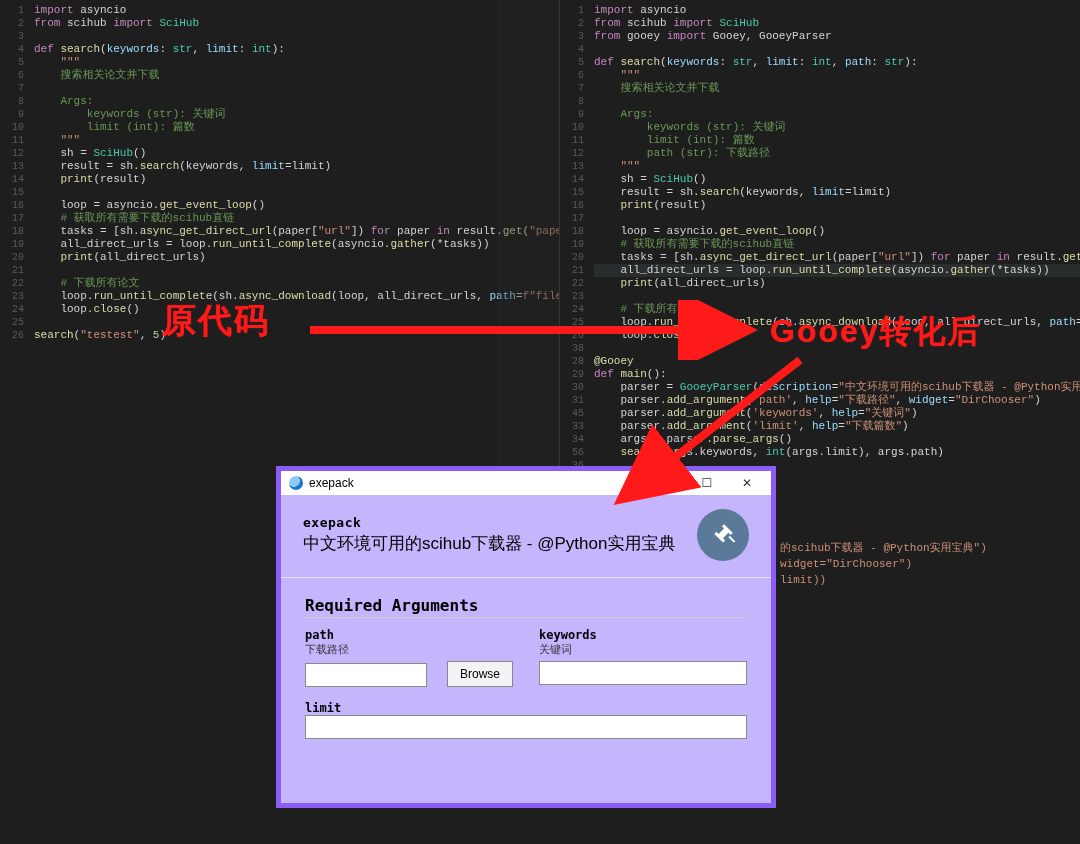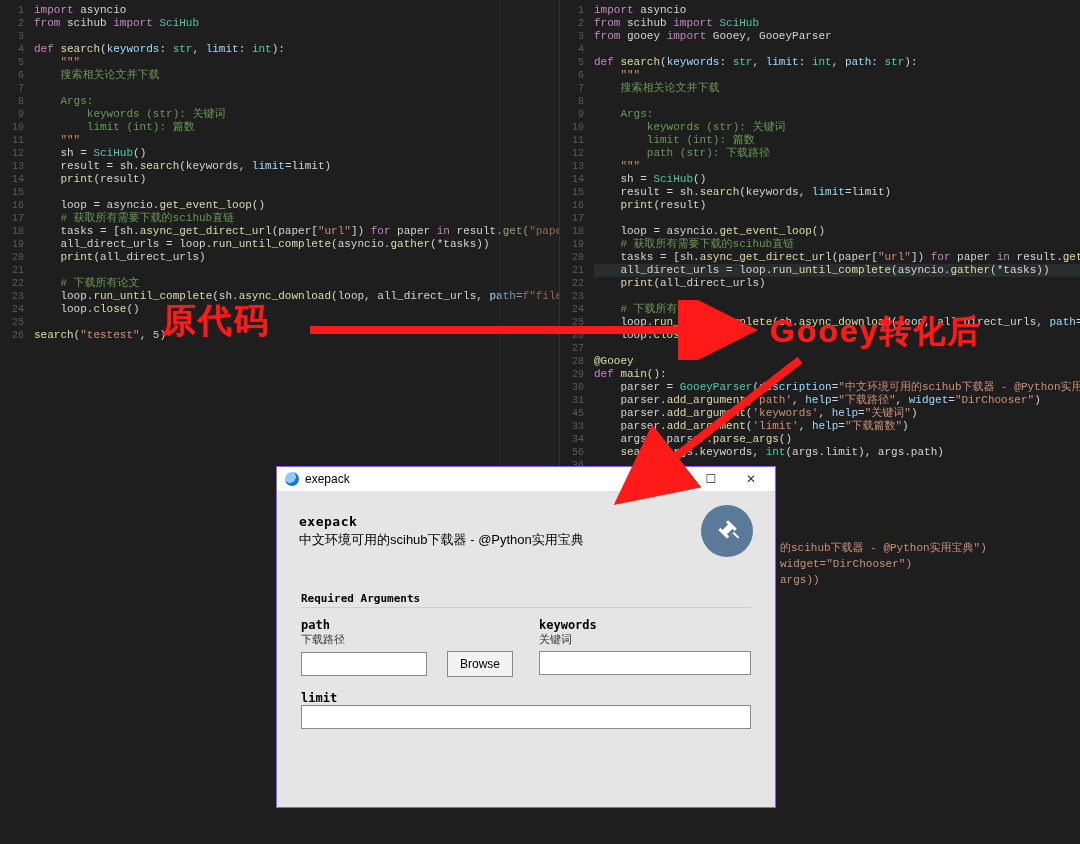--- a/index.html
+++ b/index.html
@@ -24,42 +24,42 @@
   .num { color: #b5cea8; }
   .cm  { color: #6a9955; }
   .op  { color: #d4d4d4; }
   .par { color: #9cdcfe; }     
   .mod { color: #4ec9b0; }
 
   
   .hl { background: #2a2d2e; display: inline-block; width: 100%; }
 
   
-  .gooey-win { position: absolute; left: 276px; top: 466px; width: 500px; height: 342px; background: #e5e5e5; border: 1px solid #8b5cf6; font-family: "Segoe UI", Tahoma, sans-serif; color: #000; }
+  .gooey-win { position: absolute; left: 276px; top: 466px; width: 500px; height: 342px; background: #c4b5fd; border: 5px solid #8b5cf6; font-family: "Segoe UI", Tahoma, sans-serif; color: #000; }
   .titlebar { height: 24px; display: flex; align-items: center; padding: 0 4px 0 8px; background: #fff; }
   .app-icon { width: 14px; height: 14px; margin-right: 6px; position: relative; }
   .app-icon::before { content: ''; position: absolute; inset: 0; border-radius: 50%; background: radial-gradient(circle at 35% 35%, #8ecaf4 0 45%, #1976d2 46% 100%); }
   .title-txt { font-size: 12px; flex: 0 0 auto; }
   .title-spacer { flex: 1; }
   .winbtn { width: 40px; height: 22px; display: flex; align-items: center; justify-content: center; font-size: 12px; color: #333; }
 
   .gooey-header { padding: 14px 22px 16px; display: flex; align-items: center; border-bottom: 1px solid #e5e5e5; }
   .gooey-header h1 { font-size: 13px; font-weight: 700; font-family: Consolas, monospace; letter-spacing: .5px; }
-  .gooey-header p { font-size: 13px; font-family: "Microsoft YaHei", sans-serif; margin-top: 2px; }
+  .gooey-header p { font-size: 17px; font-family: "Microsoft YaHei", sans-serif; margin-top: 2px; }
   .gooey-badge { margin-left: auto; width: 52px; height: 52px; border-radius: 50%; background: #5b7a99; display: flex; align-items: center; justify-content: center; }
   .gooey-badge svg { width: 26px; height: 26px; fill: #fff; }
 
   .gooey-body { padding: 18px 24px; }
-  .section-title { font-family: Consolas, monospace; font-weight: 700; font-size: 11px; margin-bottom: 2px; }
+  .section-title { font-family: Consolas, monospace; font-weight: 700; font-size: 16px; margin-bottom: 2px; }
   .rule { height: 1px; background: #cfcfcf; margin-bottom: 10px; }
   .row { display: flex; gap: 26px; margin-bottom: 14px; }
   .field { flex: 1; }
   .field label { display: block; font-family: Consolas, monospace; font-weight: 700; font-size: 12px; }
   .field .desc { font-size: 11px; font-family: "Microsoft YaHei", sans-serif; color: #333; margin-bottom: 4px; }
-  .field .inrow { display: flex; gap: 20px; align-items: center; }
+  .field .inrow { display: flex; gap: 20px; align-items: flex-end; }
   .field input[type=text] { width: 100%; height: 24px; border: 1px solid #8a8a8a; padding: 0 4px; font-size: 12px; }
   .browse-btn { height: 26px; padding: 0 12px; border: 1px solid #888; background: #f3f3f3; font-size: 12px; font-family: "Segoe UI", sans-serif; }
 
   
   .label-cn { position: absolute; font-family: "Microsoft YaHei", SimHei, sans-serif; font-size: 34px; font-weight: 800; color: #ff1a1a; letter-spacing: 2px; text-shadow: 0 0 1px #ff1a1a; }
   .label-left  { left: 162px; top: 298px; }
   .label-right { left: 770px; top: 310px; font-size: 32px; }
   .arrow { position: absolute; pointer-events: none; }
 
   
@@ -125,39 +125,39 @@
         <div>17</div>
         <div>18</div>
         <div>19</div>
         <div>20</div>
         <div>21</div>
         <div>22</div>
         <div>23</div>
         <div>24</div>
         <div>25</div>
         <div>26</div>
-        <div>27</div>
+        <div>38</div>
         <div>28</div>
         <div>29</div>
         <div>30</div>
         <div>31</div>
         <div>45</div>
         <div>33</div>
         <div>34</div>
         <div>56</div>
         <div>36</div>
         <div>37</div>
       </div>
     <div class="code" id="code-right"><div class="ln"><span class="kw">import</span><span class="op"> asyncio</span></div><div class="ln"><span class="kw">from</span><span class="op"> scihub </span><span class="kw">import</span><span class="mod"> SciHub</span></div><div class="ln"><span class="kw">from</span><span class="op"> gooey </span><span class="kw">import</span><span class="op"> Gooey, GooeyParser</span></div><div class="ln"><span class="op"></span></div><div class="ln"><span class="kw">def </span><span class="fn">search</span><span class="op">(</span><span class="par">keywords</span><span class="op">: </span><span class="ty">str</span><span class="op">, </span><span class="par">limit</span><span class="op">: </span><span class="ty">int</span><span class="op">, </span><span class="par">path</span><span class="op">: </span><span class="ty">str</span><span class="op">):</span></div><div class="ln"><span class="op">    </span><span class="str">"""</span></div><div class="ln"><span class="op">    </span><span class="cm">搜索相关论文并下载</span></div><div class="ln"><span class="op"></span></div><div class="ln"><span class="op">    </span><span class="cm">Args:</span></div><div class="ln"><span class="op">        </span><span class="cm">keywords (str): 关键词</span></div><div class="ln"><span class="op">        </span><span class="cm">limit (int): 篇数</span></div><div class="ln"><span class="op">        </span><span class="cm">path (str): 下载路径</span></div><div class="ln"><span class="op">    </span><span class="str">"""</span></div><div class="ln"><span class="op">    sh = </span><span class="ty">SciHub</span><span class="op">()</span></div><div class="ln"><span class="op">    result = sh.</span><span class="fn">search</span><span class="op">(keywords, </span><span class="par">limit</span><span class="op">=limit)</span></div><div class="ln"><span class="op">    </span><span class="fn">print</span><span class="op">(result)</span></div><div class="ln"><span class="op"></span></div><div class="ln"><span class="op">    loop = asyncio.</span><span class="fn">get_event_loop</span><span class="op">()</span></div><div class="ln"><span class="op">    </span><span class="cm"># 获取所有需要下载的scihub直链</span></div><div class="ln"><span class="op">    tasks = [sh.</span><span class="fn">async_get_direct_url</span><span class="op">(paper[</span><span class="str">"url"</span><span class="op">]) </span><span class="kw">for</span><span class="op"> paper </span><span class="kw">in</span><span class="op"> result.</span><span class="fn">get</span></div><div class="ln hl"><span class="op">    all_direct_urls = loop.</span><span class="fn">run_until_complete</span><span class="op">(asyncio.</span><span class="fn">gather</span><span class="op">(*tasks))</span></div><div class="ln"><span class="op">    </span><span class="fn">print</span><span class="op">(all_direct_urls)</span></div><div class="ln"><span class="op"></span></div><div class="ln"><span class="op">    </span><span class="cm"># 下载所有论文</span></div><div class="ln"><span class="op">    loop.</span><span class="fn">run_until_complete</span><span class="op">(sh.</span><span class="fn">async_download</span><span class="op">(loop, all_direct_urls, </span><span class="par">path</span><span class="op">=path))</span></div><div class="ln"><span class="op">    loop.</span><span class="fn">close</span><span class="op">()</span></div><div class="ln"><span class="op"></span></div><div class="ln"><span class="fn">@Gooey</span><span class="op"></span></div><div class="ln"><span class="kw">def </span><span class="fn">main</span><span class="op">():</span></div><div class="ln"><span class="op">    parser = </span><span class="ty">GooeyParser</span><span class="op">(</span><span class="par">description</span><span class="op">=</span><span class="str">"中文环境可用的scihub下载器 - @Python实用宝典"</span></div><div class="ln"><span class="op">    parser.</span><span class="fn">add_argument</span><span class="op">(</span><span class="str">'path'</span><span class="op">, </span><span class="par">help</span><span class="op">=</span><span class="str">"下载路径"</span><span class="op">, </span><span class="par">widget</span><span class="op">=</span><span class="str">"DirChooser"</span><span class="op">)</span></div><div class="ln"><span class="op">    parser.</span><span class="fn">add_argument</span><span class="op">(</span><span class="str">'keywords'</span><span class="op">, </span><span class="par">help</span><span class="op">=</span><span class="str">"关键词"</span><span class="op">)</span></div><div class="ln"><span class="op">    parser.</span><span class="fn">add_argument</span><span class="op">(</span><span class="str">'limit'</span><span class="op">, </span><span class="par">help</span><span class="op">=</span><span class="str">"下载篇数"</span><span class="op">)</span></div><div class="ln"><span class="op">    args = parser.</span><span class="fn">parse_args</span><span class="op">()</span></div><div class="ln"><span class="op">    </span><span class="fn">search</span><span class="op">(args.keywords, </span><span class="ty">int</span><span class="op">(args.limit), args.path)</span></div><div class="ln"><span class="op"></span></div><div class="ln"><span class="fn">main</span><span class="op">()</span></div></div>
   </div>
 
 </div>
 
 <div class="darkband"></div>
-<div class="peek-code" id="peek"><div><span class="str">的scihub下载器 - @Python实用宝典")</span></div><div><span class="str">widget="DirChooser")</span></div><div><span class="str"></span></div><div><span class="str"></span></div><div><span class="str"></span></div><div><span class="str"></span></div><div><span class="str">args))</span></div></div>
+<div class="peek-code" id="peek"><div><span class="str">的scihub下载器 - @Python实用宝典")</span></div><div><span class="str">widget="DirChooser")</span></div><div><span class="str"></span></div><div><span class="str"></span></div><div><span class="str"></span></div><div><span class="str"></span></div><div><span class="str">limit))</span></div></div>
 
 <div class="gooey-win">
 
   <div class="titlebar">
     <span class="app-icon"></span>
     <span class="title-txt">exepack</span>
     <span class="title-spacer"></span>
     <span class="winbtn">—</span>
     <span class="winbtn">☐</span>
     <span class="winbtn">✕</span>

